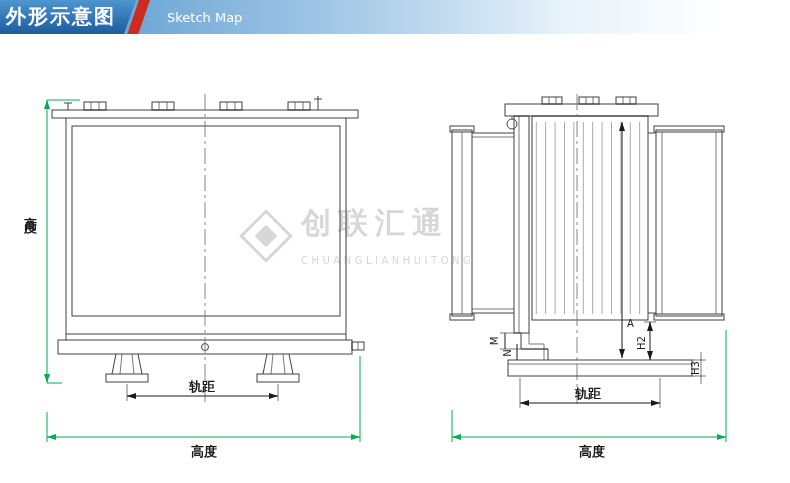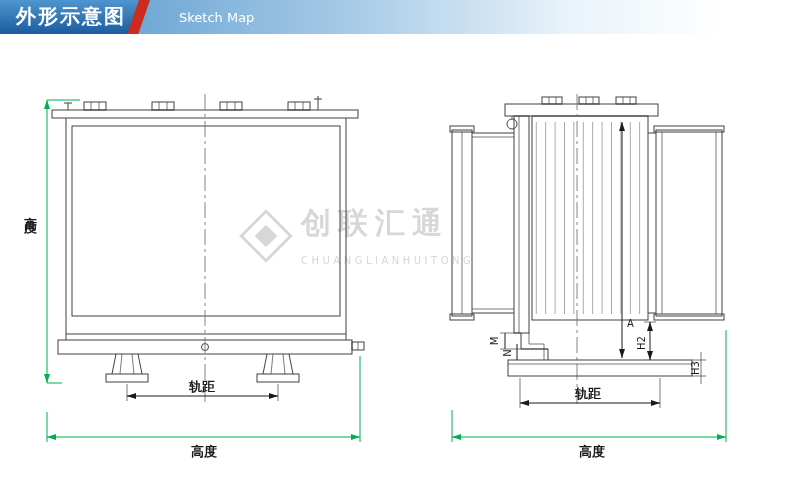--- a/index.html
+++ b/index.html
@@ -3,27 +3,27 @@
 <meta charset="utf-8">
 <style>
   * { margin:0; padding:0; box-sizing:border-box; }
   html,body { background:#fff; }
   body { font-family:"DejaVu Sans","Liberation Sans",sans-serif; }
   .page { position:relative; width:790px; height:483px; background:#fff; overflow:hidden; }
 
   
   .banner { position:absolute; z-index:3; top:0; left:0; width:100%; height:34px;
     background:linear-gradient(90deg,#4a90c9 0%,#6ba5d4 15%,#a8cbe7 45%,#e9f3fa 72%,#ffffff 92%); }
-  .banner-title { position:absolute; left:0; top:0; height:34px; padding:0 20px 0 16px;
+  .banner-title { position:absolute; left:0; top:0; height:34px; padding:0 20px 0 6px;
     background:linear-gradient(180deg,#4e95cf 0%,#1b5c9e 100%);
     clip-path:polygon(0 0,100% 0,calc(100% - 12px) 100%,0 100%);
     color:#fff; font-size:20px; font-weight:bold; letter-spacing:2px; line-height:33px; }
   .banner-accent { position:absolute; left:139px; top:0; width:11px; height:34px;
     background:var(--banner-red,#cc2b1d); transform:skewX(-19deg); transform-origin:top left; }
-  .banner-sub { position:absolute; left:179px; top:0; height:34px; line-height:35px;
+  .banner-sub { position:absolute; left:167px; top:0; height:34px; line-height:35px;
     color:#fff; font-size:13px; }
 
   
   .watermark { position:absolute; z-index:0; left:247px; top:206px; display:flex;
     align-items:center; gap:16px; color:var(--watermark-gray,#d7d7d7); }
   .wm-diamond-outer { width:38px; height:38px; border:3px solid var(--watermark-gray,#d7d7d7);
     transform:rotate(45deg); display:flex; align-items:center; justify-content:center; }
   .wm-diamond-inner { width:16px; height:16px; background:var(--watermark-gray,#d7d7d7); }
   .wm-name { font-size:30px; font-weight:bold; letter-spacing:7px; line-height:1.1; }
   .wm-latin { font-size:10px; letter-spacing:3.5px; margin-top:16px; }

